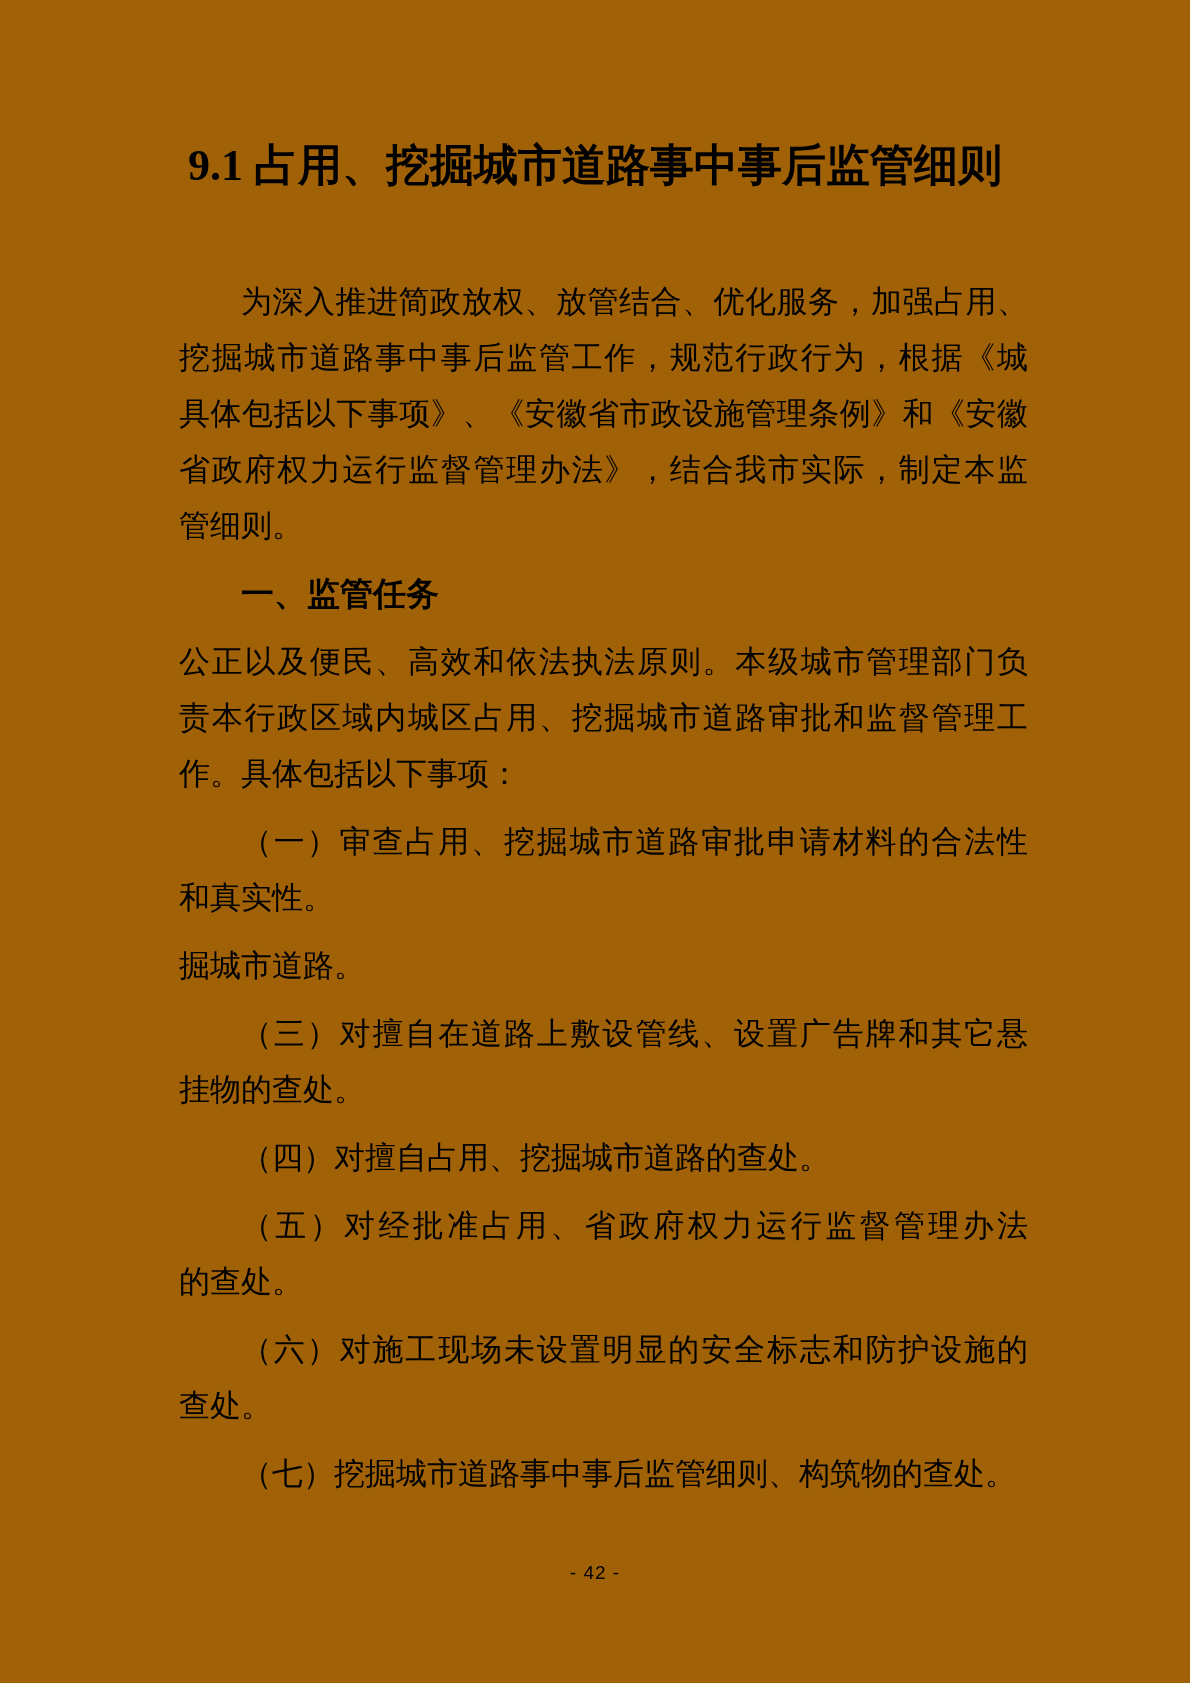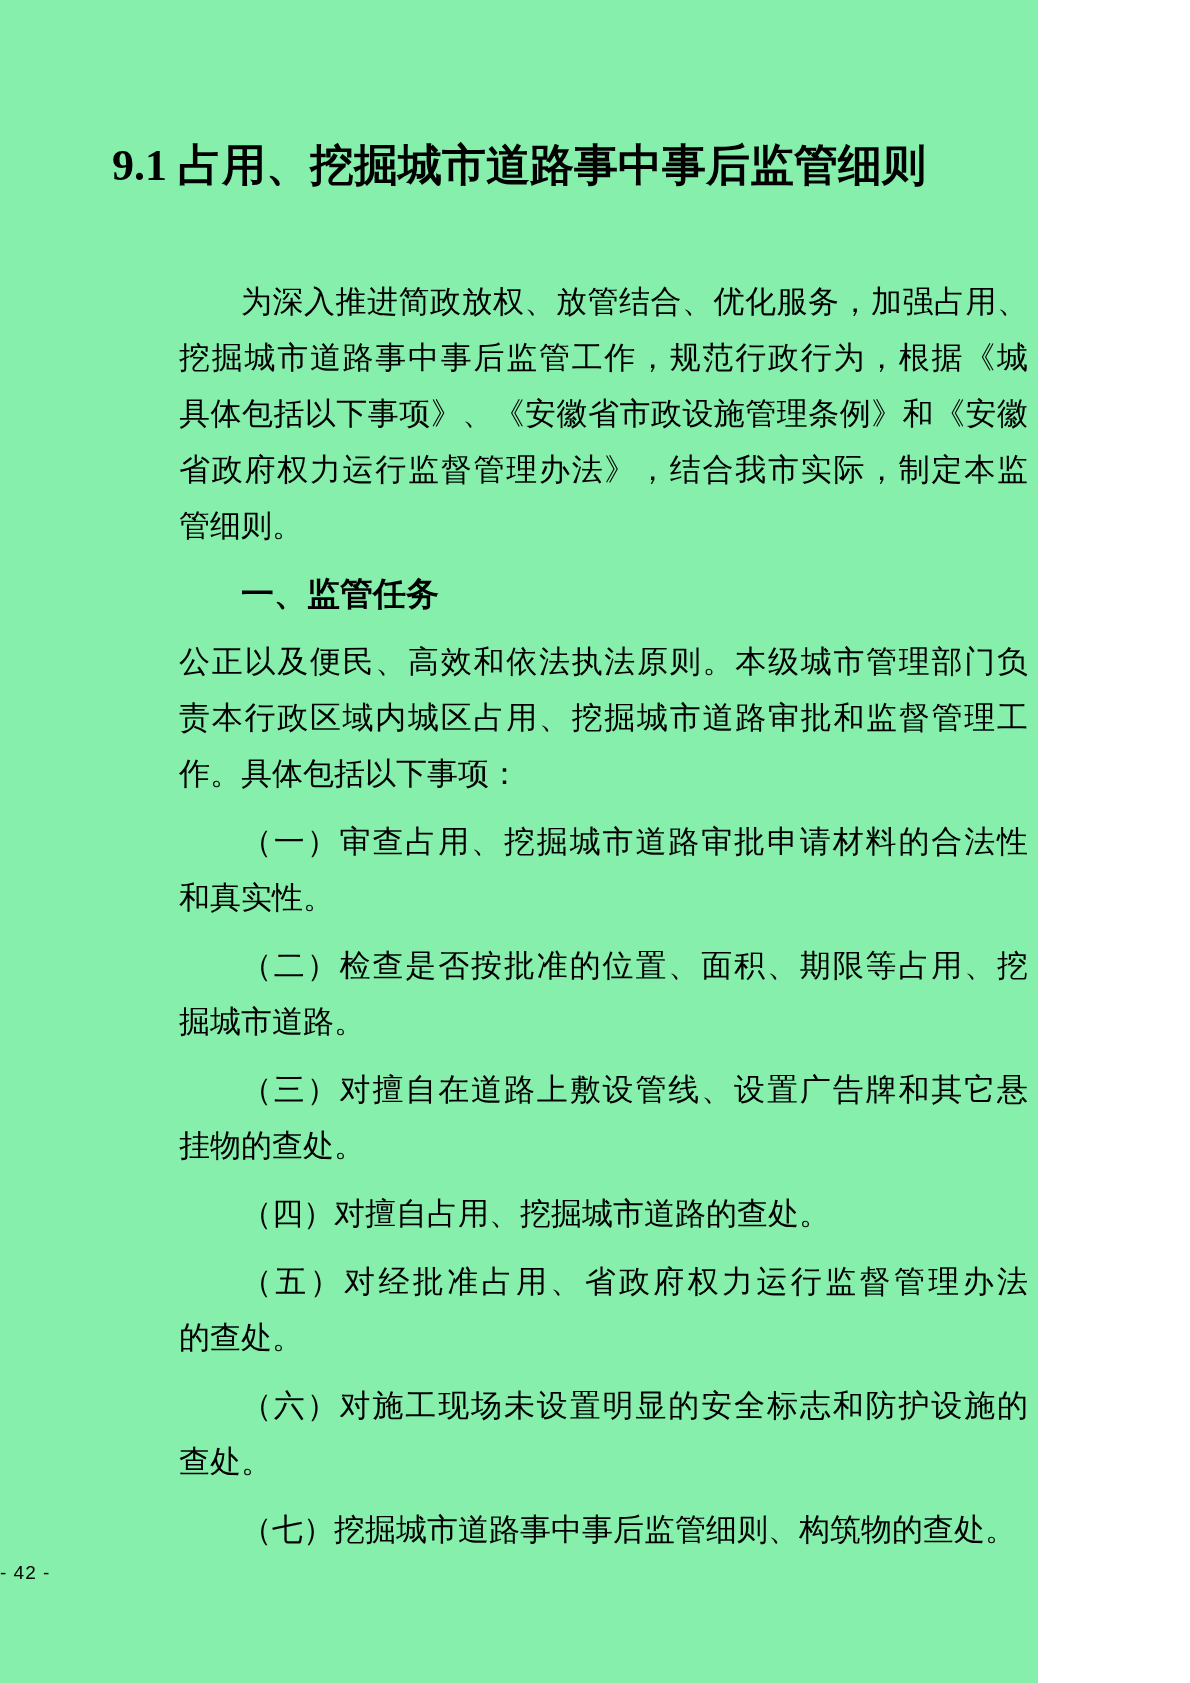--- a/index.html
+++ b/index.html
@@ -2,23 +2,23 @@
 <html><head>
 <meta charset="utf-8">
 <style>
   html, body {
     margin: 0;
     padding: 0;
     background: #ffffff;
   }
   .page {
     position: relative;
-    width: 1038px;
+    width: 1190px;
     height: 1683px;
-    background: #86efac;
+    background: #a16207;
     overflow: hidden;
     color: #000000;
     font-family: "Liberation Serif", "DejaVu Serif", serif;
   }
   .doc-title {
     position: absolute;
     top: 135px;
     left: 0;
     width: 100%;
     text-align: center;
@@ -52,21 +52,21 @@
     font-family: "Liberation Sans", "DejaVu Sans", sans-serif;
     font-weight: 700;
     font-size: 33px;
     text-align: left;
   }
   .footer {
     position: absolute;
     top: 1560px;
     left: 0;
     width: 100%;
-    text-align: left;
+    text-align: center;
     font-size: 19px;
     line-height: 26px;
     font-family: "Liberation Sans", "DejaVu Sans", sans-serif;
     color: #000000;
     letter-spacing: 1px;
   }
 </style>
 </head>
 <body>
 
@@ -93,21 +93,20 @@
       <div class="line">责本行政区域内城区占用、挖掘城市道路审批和监督管理工</div>
       <div class="line last">作。具体包括以下事项：</div>
     </div>
 
     <div class="para">
       <div class="line first">（一）审查占用、挖掘城市道路审批申请材料的合法性</div>
       <div class="line last">和真实性。</div>
     </div>
 
     <div class="para">
-      <div class="line first">（二）检查是否按批准的位置、面积、期限等占用、挖</div>
       <div class="line last">掘城市道路。</div>
     </div>
 
     <div class="para">
       <div class="line first">（三）对擅自在道路上敷设管线、设置广告牌和其它悬</div>
       <div class="line last">挂物的查处。</div>
     </div>
 
     <div class="para">
       <div class="line first last">（四）对擅自占用、挖掘城市道路的查处。</div>

